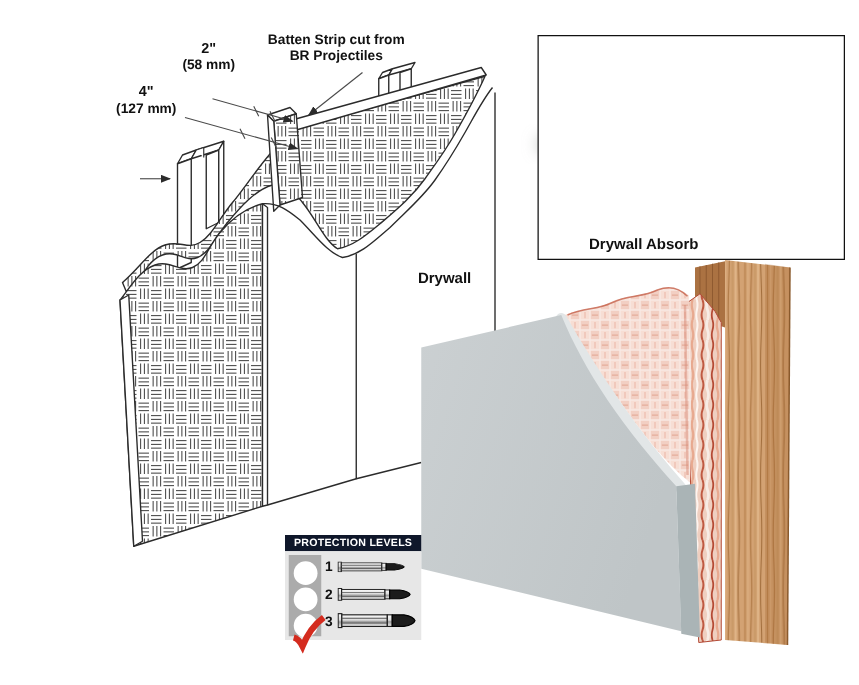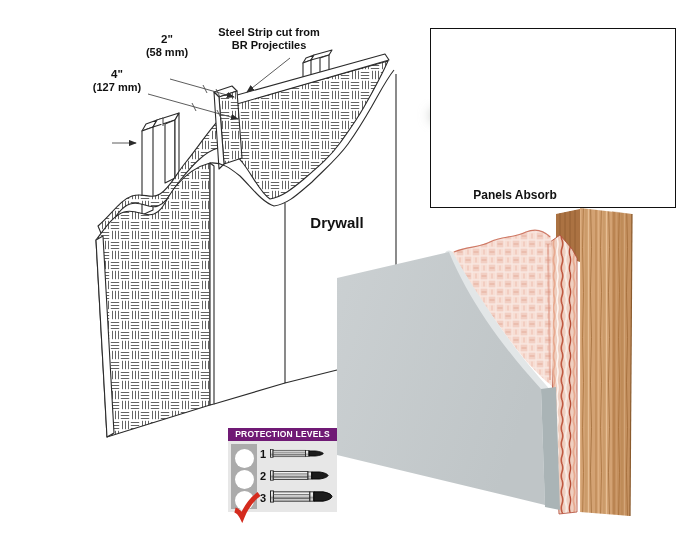--- a/index.html
+++ b/index.html
@@ -9,21 +9,21 @@
   .lbl{position:absolute;font-weight:700;font-size:11px;line-height:13px;text-align:center;
        color:#111;white-space:nowrap;}
   .lbl .big{font-size:11.5px;}
   
   .inset{position:absolute;left:430px;top:28px;width:244px;height:178px;border:1.5px solid #111;
          background:#fff;}
   .inset-caption{position:absolute;left:4px;bottom:5px;width:160px;text-align:center;
                  font-weight:700;font-size:12px;line-height:14px;color:#111;}
   
   .legend{position:absolute;left:228px;top:428px;width:109px;height:84px;}
-  .legend-header{position:absolute;left:0;top:0;width:109px;height:13px;background:#701a75;
+  .legend-header{position:absolute;left:0;top:0;width:109px;height:13px;background:#0f172a;
                  color:#fff;font-weight:700;font-size:8.5px;line-height:13px;text-align:center;
                  letter-spacing:.2px;}
   .legend-body{position:absolute;left:0;top:13px;width:109px;height:71px;background:#e7e7e7;}
   .legend-col{position:absolute;left:3px;top:3px;width:26px;height:65px;background:#ababab;}
   .dot{position:absolute;left:3.5px;width:19px;height:19px;border-radius:50%;background:#fff;}
   .lvl-num{position:absolute;font-weight:700;font-size:11px;color:#111;}
   .bullet{position:absolute;}
   .check{position:absolute;left:-1px;top:47px;width:32px;height:32px;}
 </style>
 </head>
@@ -235,28 +235,28 @@
 
   <div class="lbl" style="left:127px;top:33px;width:80px;">
     <span class="big">2"</span><br>
     <span>(58 mm)</span>
   </div>
   <div class="lbl" style="left:77px;top:68px;width:80px;">
     <span class="big">4"</span><br>
     <span>(127 mm)</span>
   </div>
   <div class="lbl" style="left:194px;top:26px;width:150px;">
-    <span>Steel Strip cut from</span><br>
+    <span>Batten Strip cut from</span><br>
     <span>BR Projectiles</span>
   </div>
-  <div class="lbl" style="left:297px;top:216px;width:80px;font-size:15px;">Drywall</div>
+  <div class="lbl" style="left:297px;top:216px;width:80px;font-size:12px;text-align:right;">Drywall</div>
 
   <div class="inset">
     <div class="inset-caption">
-      <span>Panels Absorb</span><br>
+      <span>Drywall Absorb</span><br>
     </div>
   </div>
 
   <div class="legend">
     <div class="legend-header">PROTECTION LEVELS</div>
     <div class="legend-body">
       <div class="legend-col">
         <div class="dot" style="top:5px;"></div>
         <div class="dot" style="top:26px;"></div>
         <div class="dot" style="top:47px;"></div>

